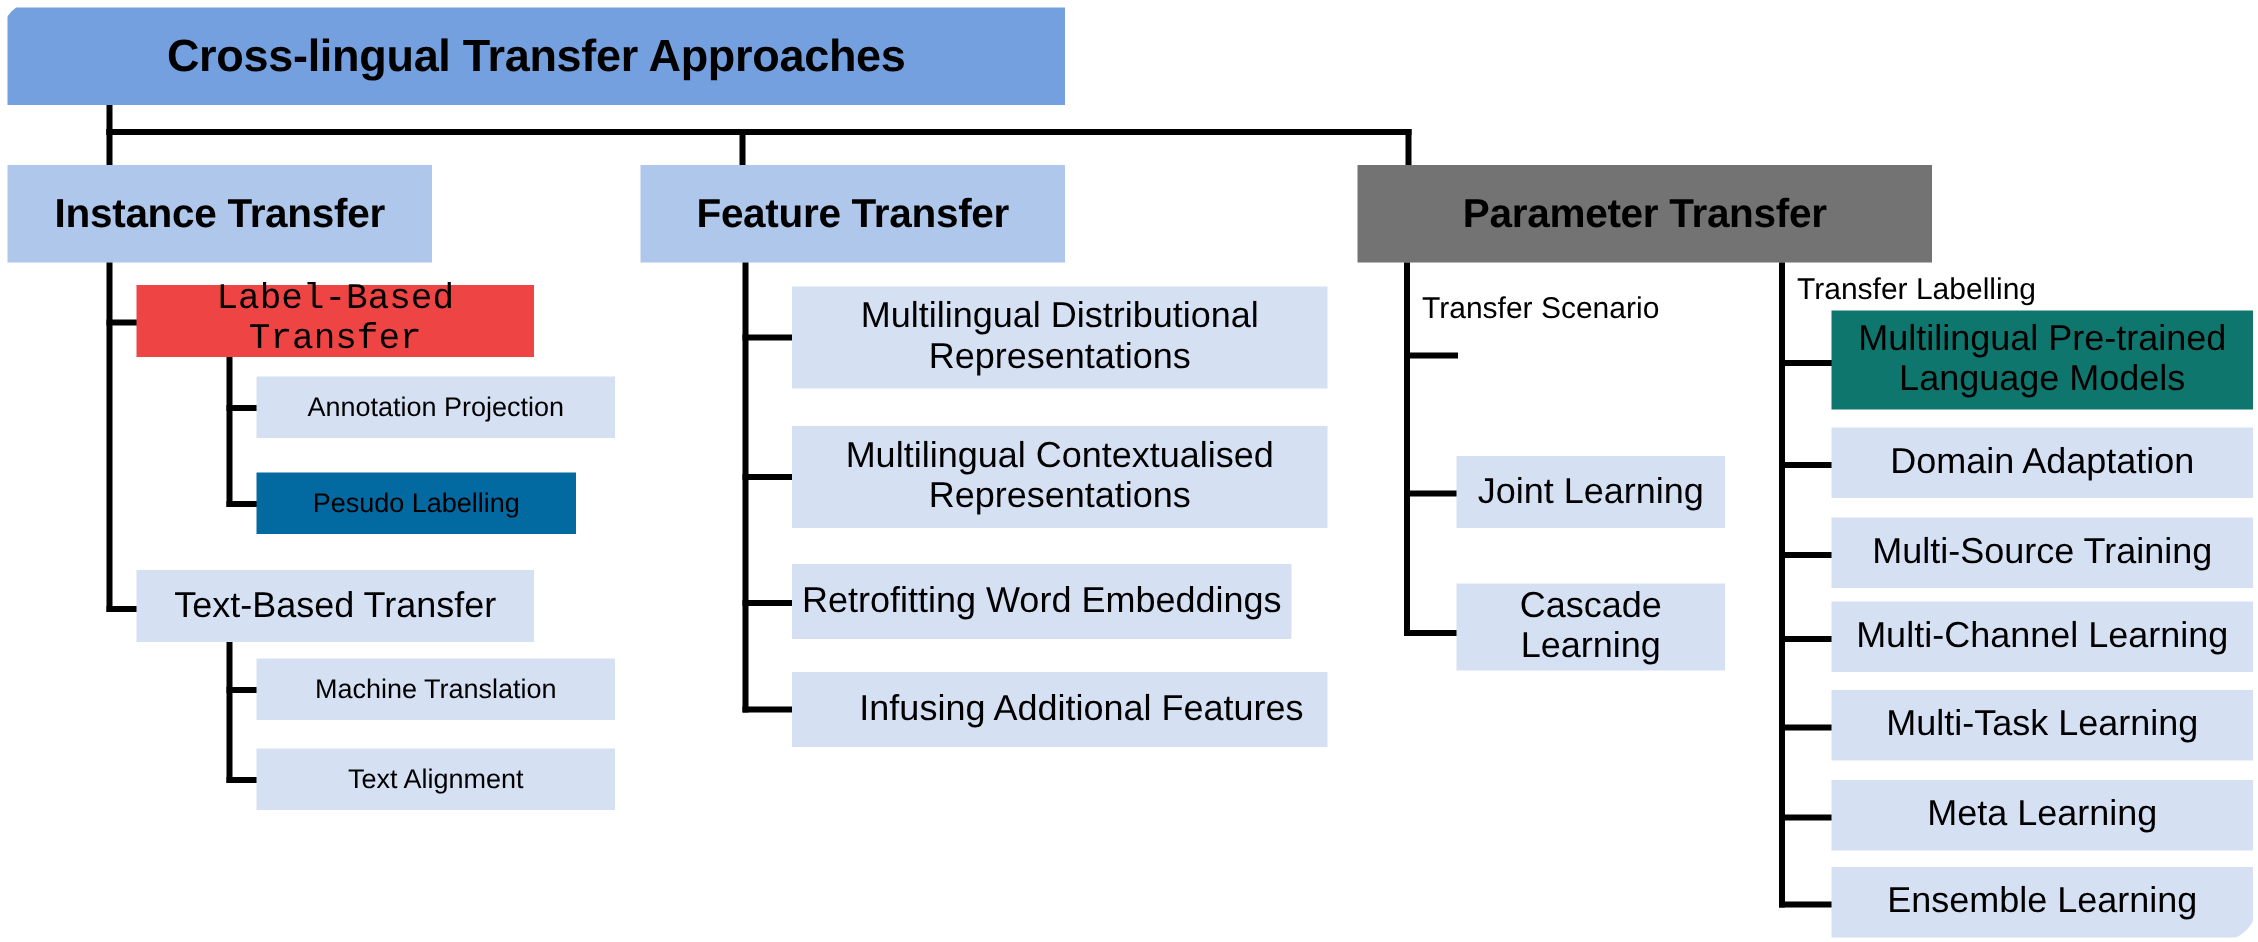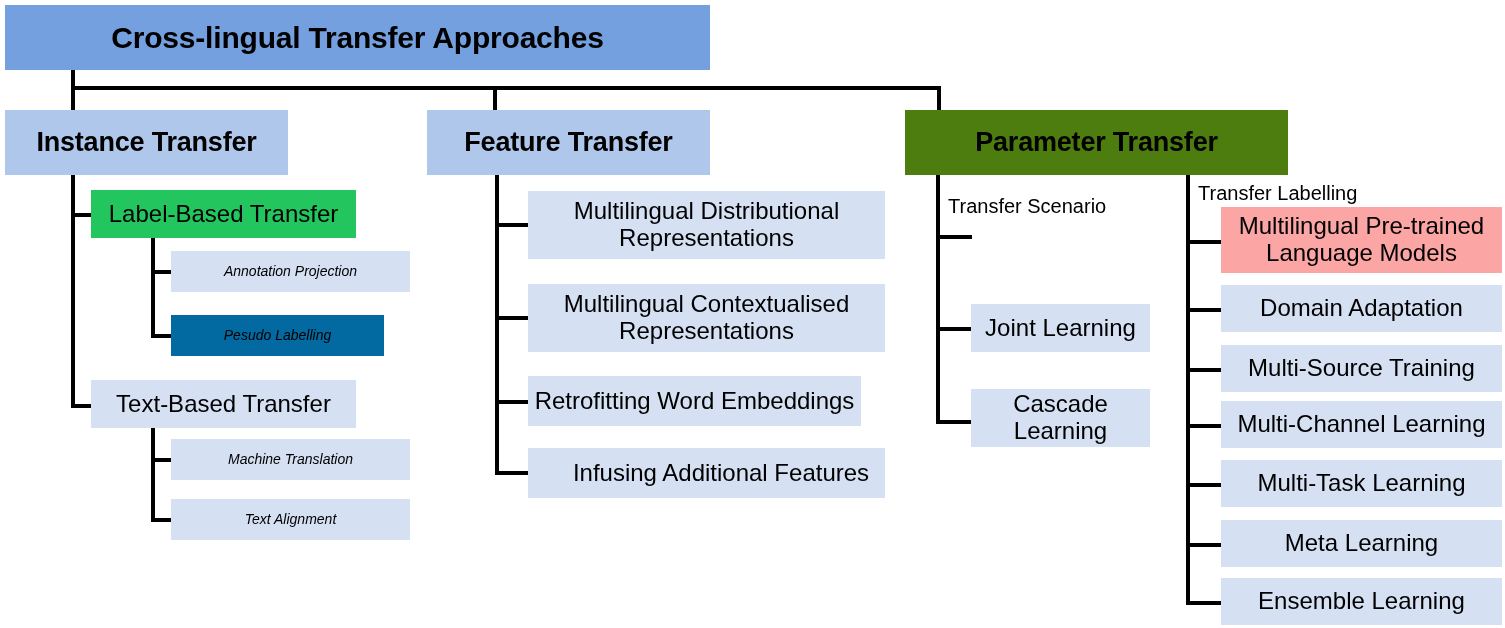--- a/index.html
+++ b/index.html
@@ -39,22 +39,21 @@
   
   .lvl2{
     background:#D5E0F3;
     font-weight:normal;
     font-size:24px;
   }
   
   .leaf{
     background:#D5E0F3;
     font-weight:normal;
-    font-size:14px;
-    font-style:italic;
+    font-size:18px;
   }
   .leaf-lg{
     background:#D5E0F3;
     font-weight:normal;
     font-size:24px;
   }
   
   .caption{
     position:absolute;
     font-size:20px;
@@ -62,39 +61,39 @@
     white-space:nowrap;
     line-height:1;
   }
   
   .hline{position:absolute;background:#000000;height:4px;}
   .vline{position:absolute;background:#000000;width:4px;}
 </style>
 </head>
 <body>
 
-<div id="canvas" style="background: rgb(255, 255, 255);">
+<div id="canvas" style="background: rgb(255, 255, 255); border-radius: 26px;">
 
   <div class="node lvl0" style="left: 5px; top: 5px; width: 705px; height: 65px; background: rgb(116, 160, 223);">Cross-lingual Transfer Approaches</div>
 
   <div class="vline" style="left: 71px; top: 70px; height: 20px; background: rgb(0, 0, 0);"></div>
 
   <div class="hline" style="left: 71px; top: 86px; width: 870px; background: rgb(0, 0, 0);"></div>
 
   <div class="vline" style="left: 71px; top: 86px; height: 26px; background: rgb(0, 0, 0);"></div>
   <div class="vline" style="left: 493px; top: 86px; height: 26px; background: rgb(0, 0, 0);"></div>
   <div class="vline" style="left: 937px; top: 86px; height: 26px; background: rgb(0, 0, 0);"></div>
 
   <div class="node lvl1" style="left: 5px; top: 110px; width: 283px; height: 65px; background: rgb(175, 199, 234);">Instance Transfer</div>
 
   <div class="vline" style="left: 71px; top: 175px; height: 233px; background: rgb(0, 0, 0);"></div>
   <div class="hline" style="left: 71px; top: 213px; width: 22px; background: rgb(0, 0, 0);"></div>
   <div class="hline" style="left: 71px; top: 404px; width: 22px; background: rgb(0, 0, 0);"></div>
 
-  <div class="node lvl2" style="left: 91px; top: 190px; width: 265px; height: 48px; background: #22c55e;">Label-Based Transfer</div>
+  <div class="node lvl2" style="left: 91px; top: 190px; width: 265px; height: 48px; background: #ef4444; font-family: Liberation Mono, monospace;">Label-Based Transfer</div>
 
   <div class="vline" style="left: 151px; top: 238px; height: 100px; background: rgb(0, 0, 0);"></div>
   <div class="hline" style="left: 151px; top: 270px; width: 22px; background: rgb(0, 0, 0);"></div>
   <div class="hline" style="left: 151px; top: 334px; width: 22px; background: rgb(0, 0, 0);"></div>
 
   <div class="node leaf" style="left: 171px; top: 251px; width: 239px; height: 41px; background: rgb(213, 224, 243);">Annotation Projection</div>
   <div class="node leaf" style="left: 171px; top: 315px; width: 213px; height: 41px; background: #0369a1;">Pesudo Labelling</div>
 
   <div class="node lvl2" style="left: 91px; top: 380px; width: 265px; height: 48px; background: rgb(213, 224, 243);">Text-Based Transfer</div>
 
@@ -111,21 +110,21 @@
   <div class="hline" style="left: 495px; top: 223px; width: 34px; background: rgb(0, 0, 0);"></div>
   <div class="hline" style="left: 495px; top: 316px; width: 34px; background: rgb(0, 0, 0);"></div>
   <div class="hline" style="left: 495px; top: 400px; width: 34px; background: rgb(0, 0, 0);"></div>
   <div class="hline" style="left: 495px; top: 471px; width: 34px; background: rgb(0, 0, 0);"></div>
 
   <div class="node leaf-lg" style="left: 528px; top: 191px; width: 357px; height: 68px; background: rgb(213, 224, 243);">Multilingual Distributional Representations</div>
   <div class="node leaf-lg" style="left: 528px; top: 284px; width: 357px; height: 68px; background: rgb(213, 224, 243);">Multilingual Contextualised Representations</div>
   <div class="node leaf-lg" style="left: 528px; top: 376px; width: 333px; height: 50px; background: rgb(213, 224, 243);">Retrofitting Word Embeddings</div>
   <div class="node leaf-lg" style="left: 528px; top: 448px; width: 357px; height: 50px; background: rgb(213, 224, 243); padding-left: 29px;">Infusing Additional Features</div>
 
-  <div class="node lvl1" style="left: 905px; top: 110px; width: 383px; height: 65px; background: #4d7c0f;">Parameter Transfer</div>
+  <div class="node lvl1" style="left: 905px; top: 110px; width: 383px; height: 65px; background: #737373;">Parameter Transfer</div>
 
   <div class="caption" style="left:948px;top:196px;">Transfer Scenario</div>
 
   <div class="vline" style="left: 936px; top: 175px; height: 249px; background: rgb(0, 0, 0);"></div>
   <div class="hline" style="left: 936px; top: 235px; width: 36px; background: rgb(0, 0, 0);"></div>
   <div class="hline" style="left: 936px; top: 327px; width: 36px; background: rgb(0, 0, 0);"></div>
   <div class="hline" style="left: 936px; top: 420px; width: 36px; background: rgb(0, 0, 0);"></div>
 
   <div class="node leaf-lg" style="left: 971px; top: 304px; width: 179px; height: 48px; background: rgb(213, 224, 243);">Joint Learning</div>
   <div class="node leaf-lg" style="left: 971px; top: 389px; width: 179px; height: 58px; background: rgb(213, 224, 243);">Cascade Learning</div>
@@ -134,21 +133,21 @@
 
   <div class="vline" style="left: 1186px; top: 175px; height: 430px; background: rgb(0, 0, 0);"></div>
   <div class="hline" style="left: 1186px; top: 240px; width: 36px; background: rgb(0, 0, 0);"></div>
   <div class="hline" style="left: 1186px; top: 308px; width: 36px; background: rgb(0, 0, 0);"></div>
   <div class="hline" style="left: 1186px; top: 368px; width: 36px; background: rgb(0, 0, 0);"></div>
   <div class="hline" style="left: 1186px; top: 424px; width: 36px; background: rgb(0, 0, 0);"></div>
   <div class="hline" style="left: 1186px; top: 483px; width: 36px; background: rgb(0, 0, 0);"></div>
   <div class="hline" style="left: 1186px; top: 543px; width: 36px; background: rgb(0, 0, 0);"></div>
   <div class="hline" style="left: 1186px; top: 601px; width: 36px; background: rgb(0, 0, 0);"></div>
 
-  <div class="node leaf-lg" style="left: 1221px; top: 207px; width: 281px; height: 66px; background: #fca5a5;">Multilingual Pre-trained Language Models</div>
+  <div class="node leaf-lg" style="left: 1221px; top: 207px; width: 281px; height: 66px; background: #0f766e;">Multilingual Pre-trained Language Models</div>
   <div class="node leaf-lg" style="left: 1221px; top: 285px; width: 281px; height: 47px; background: rgb(213, 224, 243);">Domain Adaptation</div>
   <div class="node leaf-lg" style="left: 1221px; top: 345px; width: 281px; height: 47px; background: rgb(213, 224, 243);">Multi-Source Training</div>
   <div class="node leaf-lg" style="left: 1221px; top: 460px; width: 281px; height: 47px; background: rgb(213, 224, 243);">Multi-Task Learning</div>
   <div class="node leaf-lg" style="left: 1221px; top: 401px; width: 281px; height: 47px; background: rgb(213, 224, 243);">Multi-Channel Learning</div>
   <div class="node leaf-lg" style="left: 1221px; top: 520px; width: 281px; height: 47px; background: rgb(213, 224, 243);">Meta Learning</div>
   <div class="node leaf-lg" style="left: 1221px; top: 578px; width: 281px; height: 47px; background: rgb(213, 224, 243);">Ensemble Learning</div>
 
 </div>
 
 </body></html>

